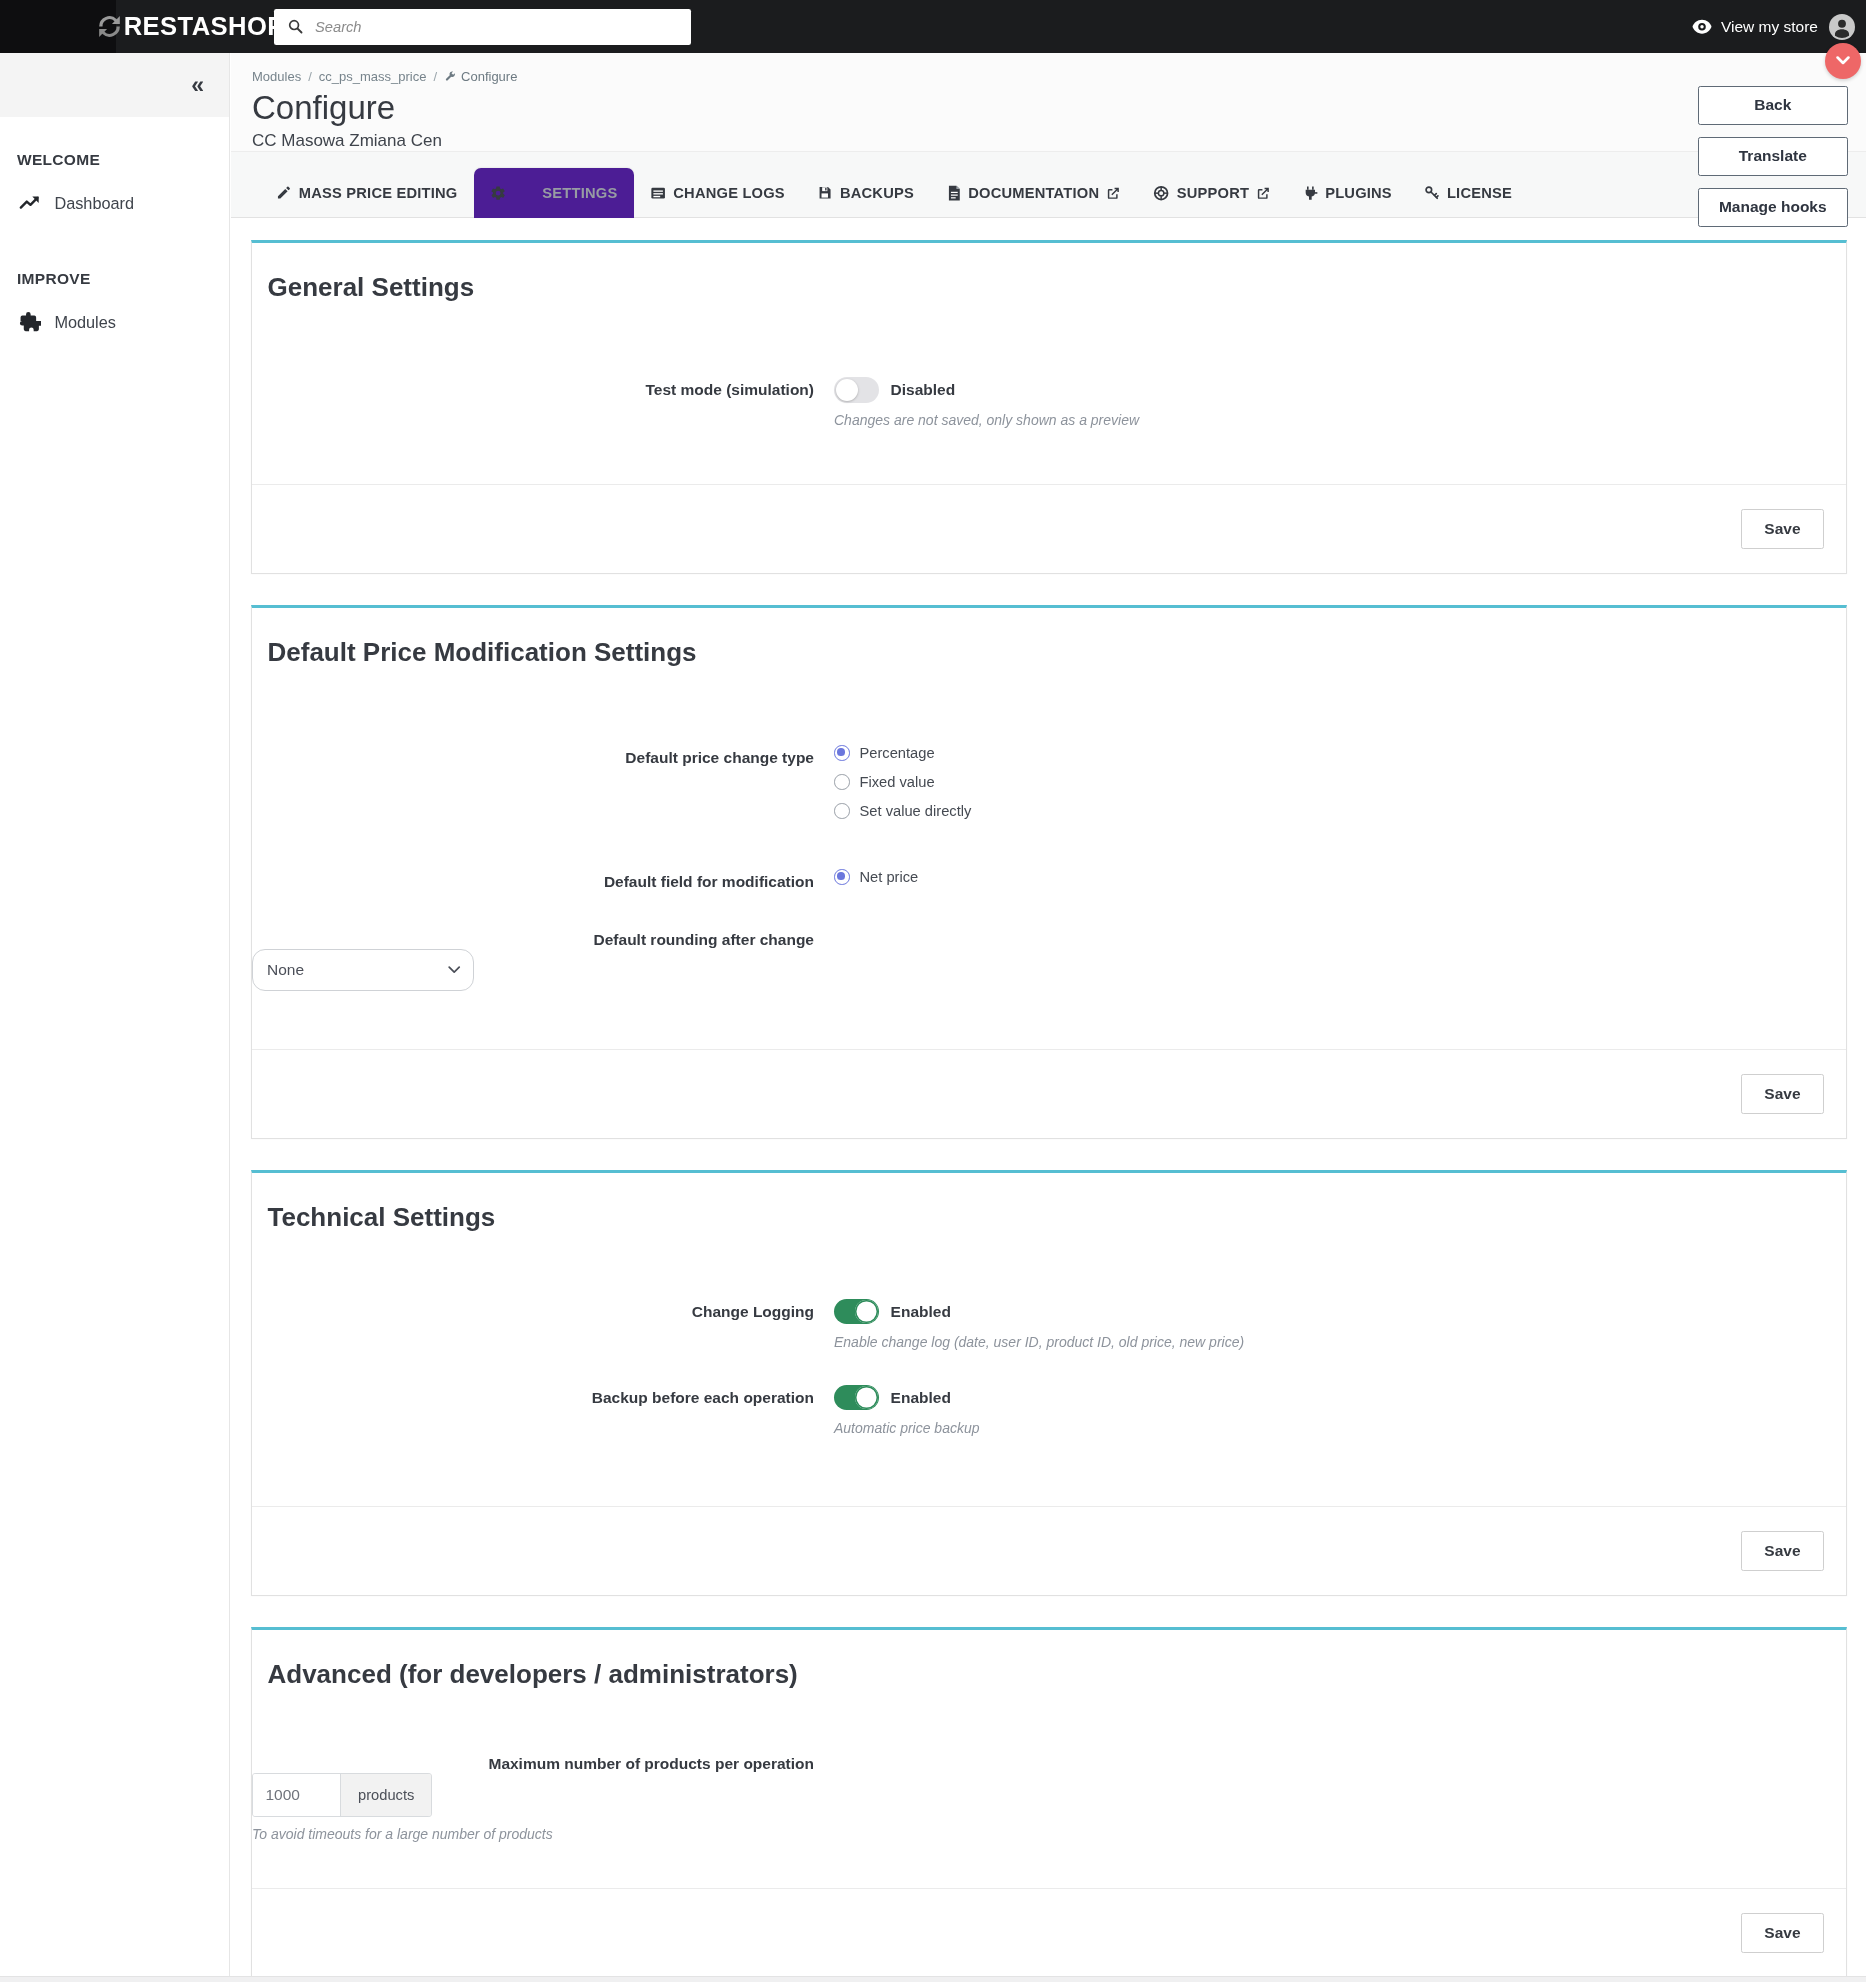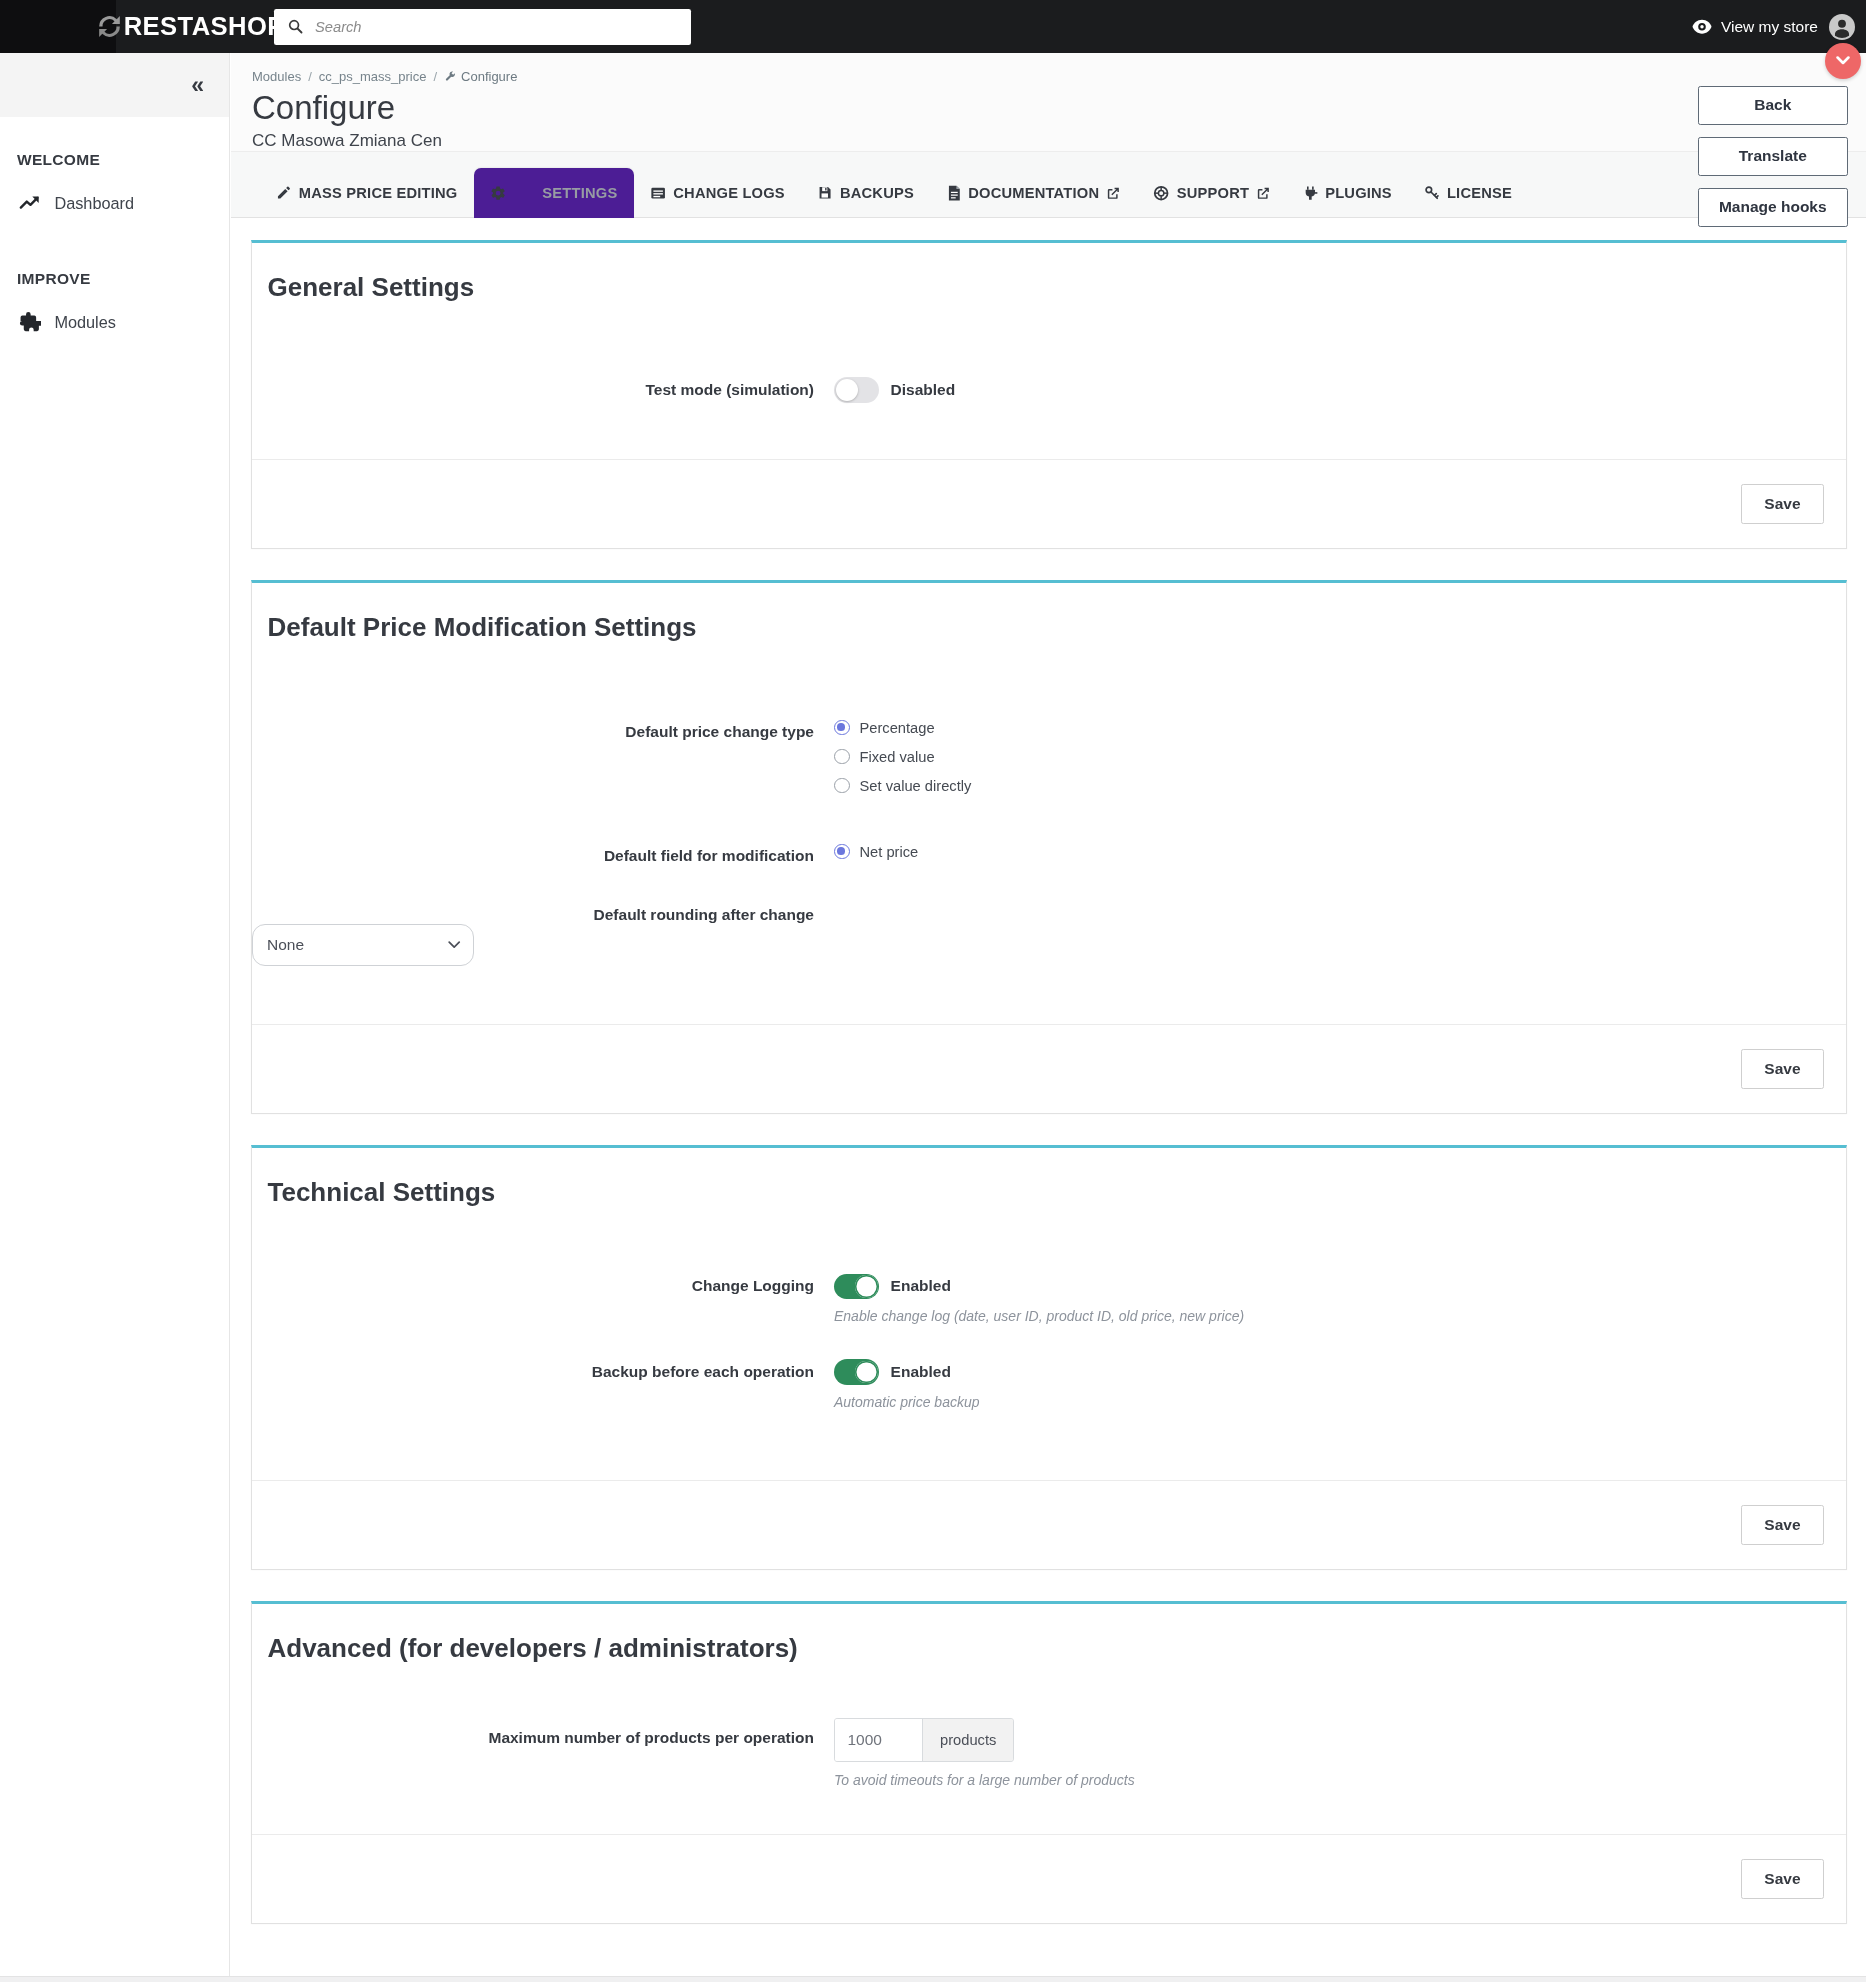--- a/index.html
+++ b/index.html
@@ -122,21 +122,21 @@
   .pad-b-gen   { padding-bottom:56px; }
   .mt-95 { margin-top:74px; }
   .mt-100 { margin-top:77px; }
   .mt-85 { margin-top:66px; }
   .mt-70 { margin-top:54px; }
   .mt-48 { margin-top:37px; }
   .mt-45 { margin-top:35px; }
   .mt-28 { margin-top:22px;flex-direction:column; }
   .pad-b-75 { padding-bottom:58px; }
   .pad-b-90 { padding-bottom:70px; }
-  .pad-b-60 { padding-bottom:46px; }
+  .pad-b-60 { padding-bottom:46px;flex-direction:column; }
   .label-center { padding-top:11px; }
 
   .bottom-strip { position:absolute; left:0; top:1976px; width:1866px; height:6.2px;
     background:#f0f0f1; border-top:0.8px solid #e3e3e4; z-index:50; }
 </style>
 </head>
 <body>
 
 <div class="topbar">
   <div class="logo-block">
@@ -312,20 +312,21 @@
       <div class="panel-title">General Settings</div>
       <div class="form-row mt-95 pad-b-gen">
         <div class="col-label">Test mode (simulation)</div>
         <div class="col-control">
           <div class="toggle-line">
             <div class="toggle">
               <div class="knob"></div>
             </div>
             <span class="toggle-state">Disabled</span>
           </div>
+          <div class="helper">Changes are not saved, only shown as a preview</div>
         </div>
       </div>
       <div class="panel-footer">
         <button class="btn-save">Save</button>
       </div>
     </div>
 
     <div class="panel">
       <div class="panel-title">Default Price Modification Settings</div>
 

